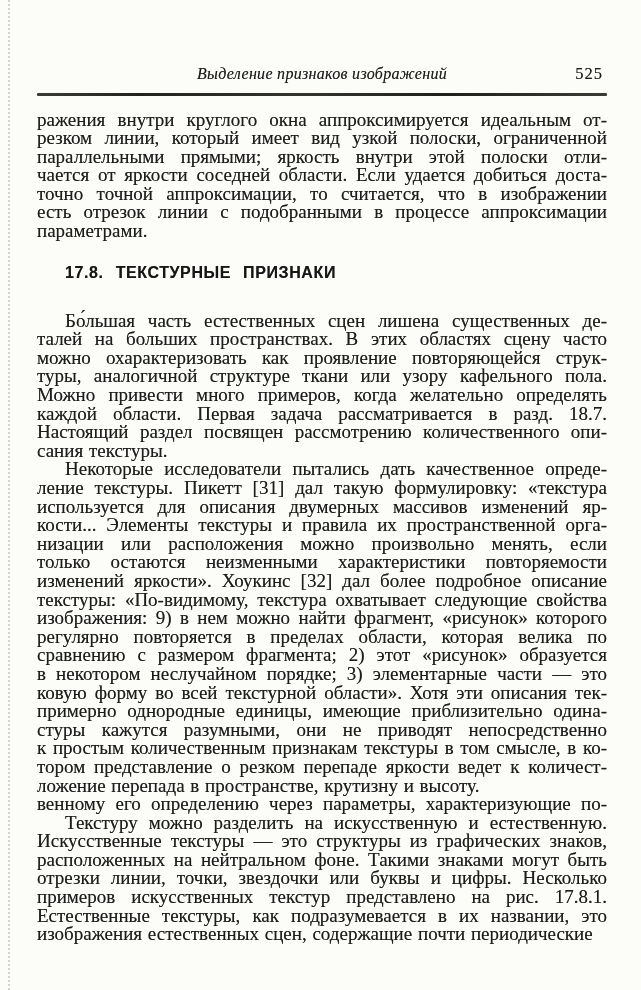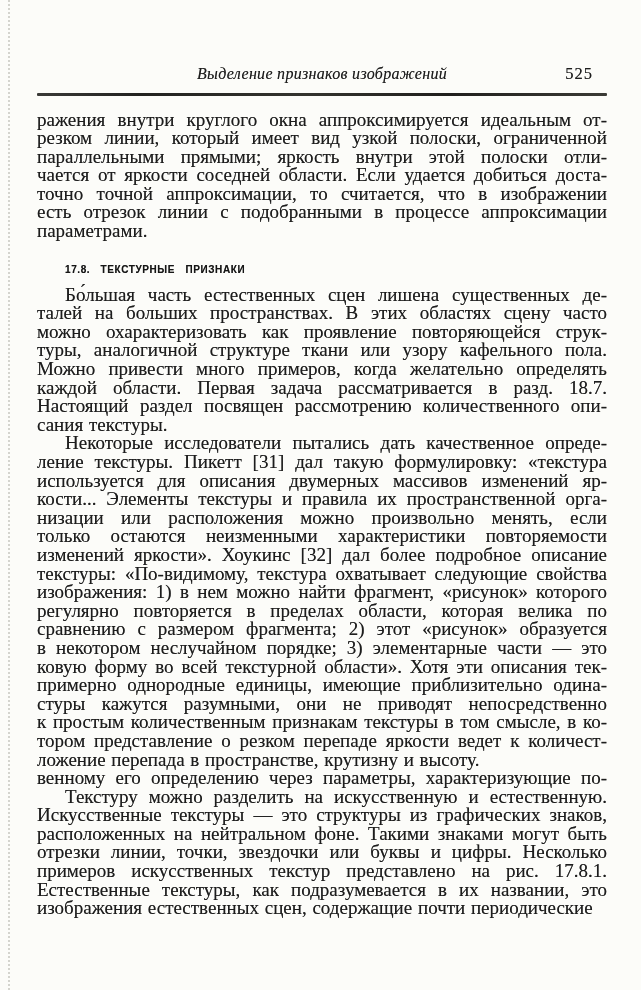--- a/index.html
+++ b/index.html
@@ -41,21 +41,21 @@
     line-height: 20px;
   }
   .running-title {
     display: block;
     text-align: center;
     font-style: italic;
     letter-spacing: 0.3px;
   }
   .page-number {
     position: absolute;
-    right: 14px;
+    right: 4px;
     top: 0;
     font-style: normal;
     font-size: 16.5px;
     letter-spacing: 1px;
   }
   .header-rule {
     margin-top: 9px;
     height: 2.5px;
     background: linear-gradient(90deg, #3a3a38 0%, #222220 18%, #34342f 47%, #201f1d 72%, #3b3b36 100%);
     border-radius: 1px;
@@ -74,24 +74,24 @@
     white-space: normal;
     word-spacing: 1px;
   }
   .line.last {
     text-align-last: left;
   }
   .paragraph.indent .line:first-child {
     text-indent: 28px;
   }
   .section-heading {
-    margin: 23px 0 11px 28px;
+    margin: 23px 0 30px 28px;
     font-family: "Liberation Sans", "DejaVu Sans", sans-serif;
     font-weight: bold;
-    font-size: 10px;
+    font-size: 16px;
     letter-spacing: 0.6px;
     word-spacing: 7px;
     color: #161616;
   }
 </style>
 </head>
 <body>
 
 <div class="page">
   <div class="edge-artifact"></div>
@@ -129,21 +129,21 @@
         </div>
         <div class="paragraph indent">
           <div class="line">Некоторые исследователи пытались дать качественное опреде-</div>
           <div class="line">ление текстуры. Пикетт [31] дал такую формулировку: «текстура</div>
           <div class="line">используется для описания двумерных массивов изменений яр-</div>
           <div class="line">кости... Элементы текстуры и правила их пространственной орга-</div>
           <div class="line">низации или расположения можно произвольно менять, если</div>
           <div class="line">только остаются неизменными характеристики повторяемости</div>
           <div class="line">изменений яркости». Хоукинс [32] дал более подробное описание</div>
           <div class="line">текстуры: «По-видимому, текстура охватывает следующие свойства</div>
-          <div class="line">изображения: 1) в нем можно найти фрагмент, «рисунок» которого</div>
+          <div class="line">изображения: 9) в нем можно найти фрагмент, «рисунок» которого</div>
           <div class="line">регулярно повторяется в пределах области, которая велика по</div>
           <div class="line">сравнению с размером фрагмента; 2) этот «рисунок» образуется</div>
           <div class="line">в некотором неслучайном порядке; 3) элементарные части — это</div>
           <div class="line">ковую форму во всей текстурной области». Хотя эти описания тек-</div>
           <div class="line">примерно однородные единицы, имеющие приблизительно одина-</div>
           <div class="line">стуры кажутся разумными, они не приводят непосредственно</div>
           <div class="line">к простым количественным признакам текстуры в том смысле, в ко-</div>
           <div class="line">тором представление о резком перепаде яркости ведет к количест-</div>
           <div class="line last">ложение перепада в пространстве, крутизну и высоту.</div>
           <div class="line">венному его определению через параметры, характеризующие по-</div>

